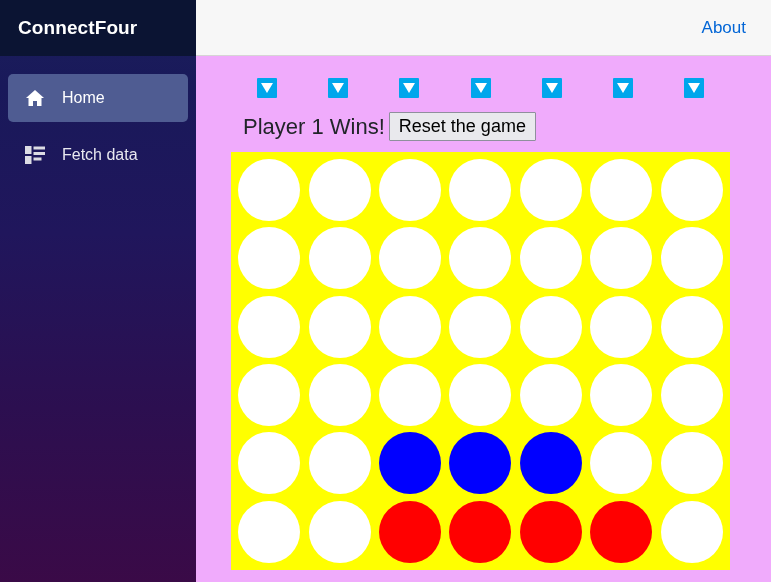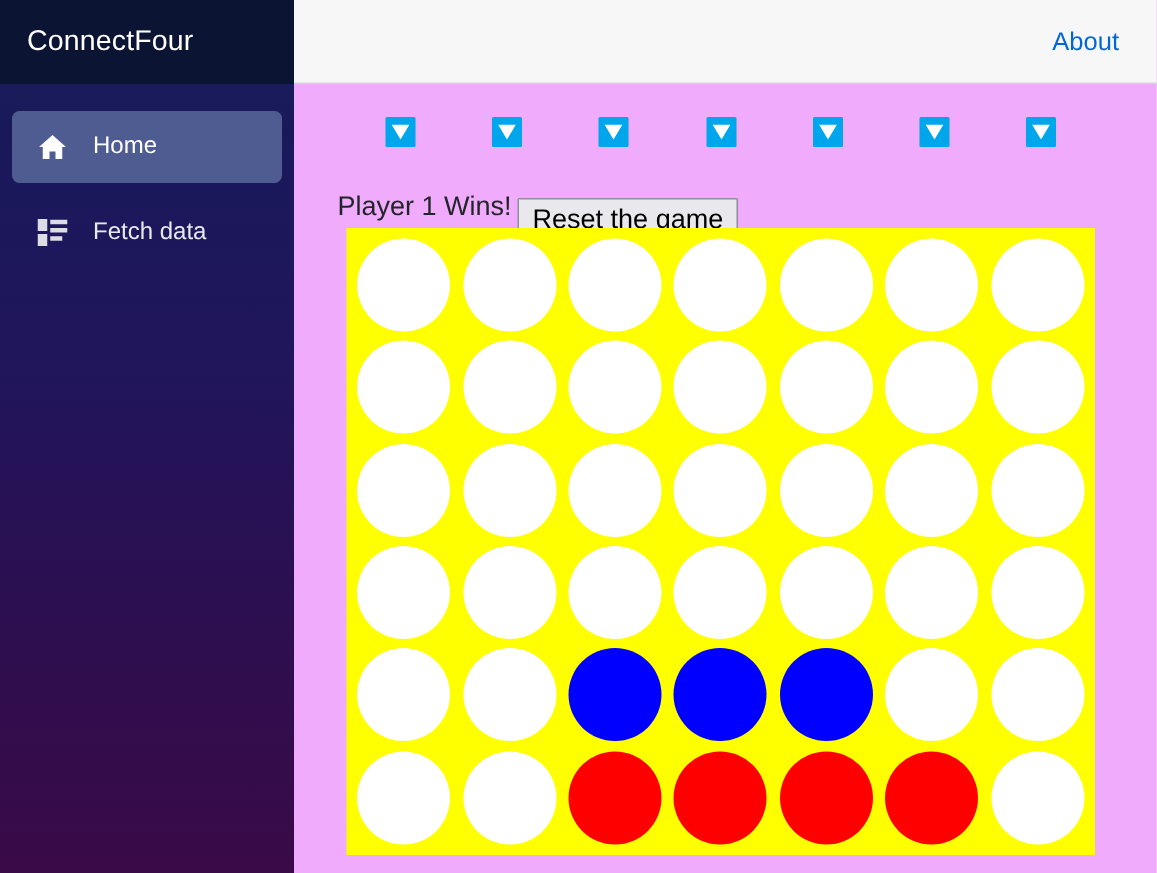--- a/index.html
+++ b/index.html
@@ -37,21 +37,21 @@
     background: #0b1433;
     display: flex;
     align-items: center;
     padding-left: 18px;
     box-sizing: border-box;
   }
 
   .brand-title {
     color: #ffffff;
     font-size: 19px;
-    font-weight: 400;
+    font-weight: 700;
     letter-spacing: 0.1px;
     white-space: nowrap;
   }
 
   .nav-list {
     padding-top: 18px;
   }
 
   .nav-item {
     display: flex;
@@ -151,38 +151,37 @@
   .status-row {
     position: absolute;
     left: 0;
     top: 56px;
     display: flex;
     align-items: center;
     white-space: nowrap;
   }
 
   .status-text {
-    font-size: 18px;
+    font-size: 22px;
     color: #212529;
-    padding-left: 29px;
+    padding-left: 47px;
     padding-right: 4px;
     line-height: 28px;
   }
 
   .reset-btn {
     font-family: "Liberation Sans", sans-serif;
     font-size: 18px;
     color: #000000;
     background: #e9e9ed;
     border: 1px solid #8f8f9d;
     border-radius: 1px;
     padding: 2px 9px 3px 9px;
     cursor: pointer;
     line-height: 22px;
-    margin-top: 20px;
   }
 
   
   .board {
     position: absolute;
     left: 35px;
     top: 96px;
     width: 499px;
     height: 418px;
     background: #ffff00;

